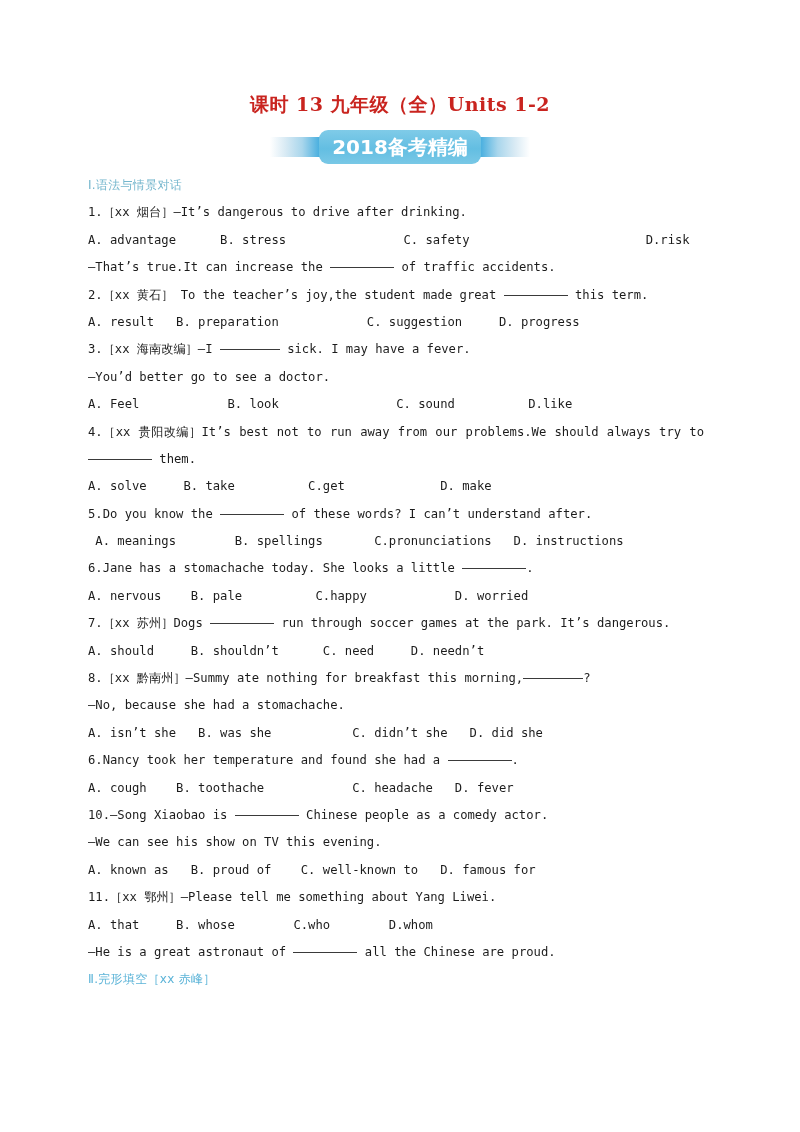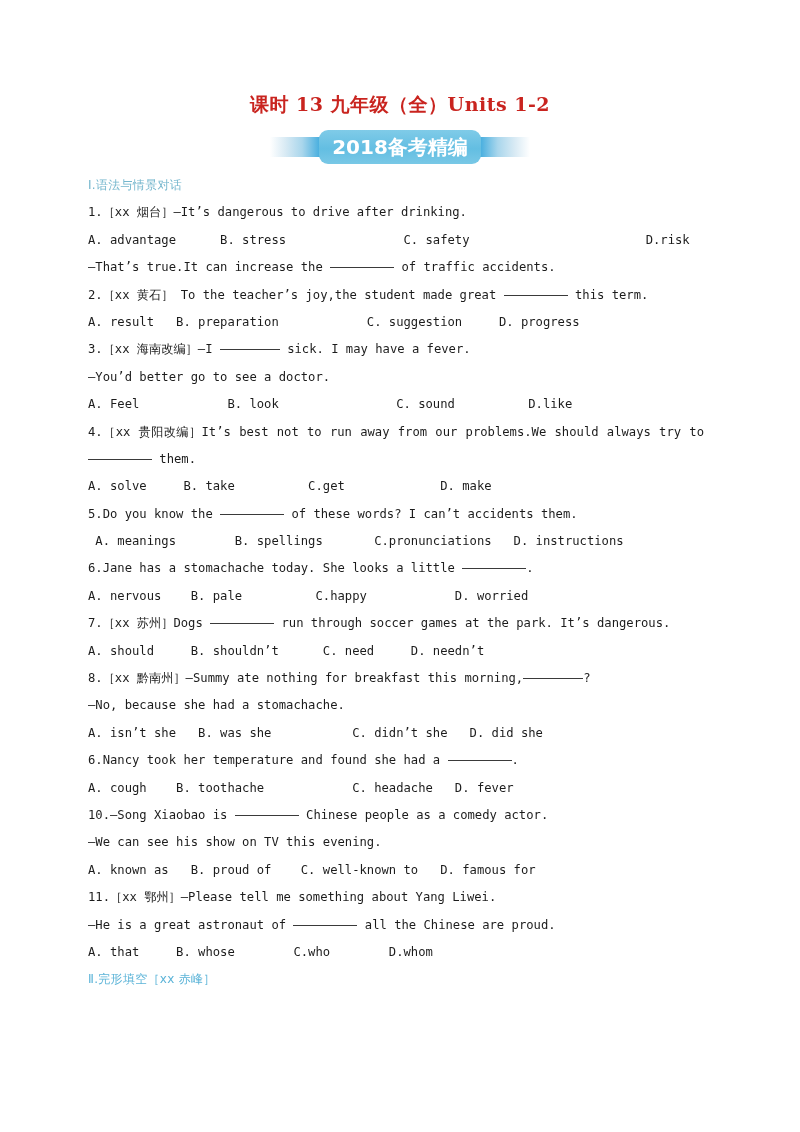--- a/index.html
+++ b/index.html
@@ -161,40 +161,40 @@
     <div class="line">A. result   B. preparation            C. suggestion     D. progress</div>
 
     <div class="line"><span>3.［xx 海南改编］—I </span><span class="blank b-med"></span><span> sick. I may have a fever.</span></div>
     <div class="line">—You’d better go to see a doctor.</div>
     <div class="line">A. Feel            B. look                C. sound          D.like</div>
 
     <div class="line justify">4.［xx 贵阳改编］It’s best not to run away from our problems.We should always try to</div>
     <div class="line"><span class="blank b-long"></span><span> them.</span></div>
     <div class="line">A. solve     B. take          C.get             D. make</div>
 
-    <div class="line"><span>5.Do you know the </span><span class="blank b-long"></span><span> of these words? I can’t accidents them.</span></div>
+    <div class="line"><span>5.Do you know the </span><span class="blank b-long"></span><span> of these words? I can’t understand after.</span></div>
     <div class="line"> A. meanings        B. spellings       C.pronunciations   D. instructions</div>
 
     <div class="line"><span>6.Jane has a stomachache today. She looks a little </span><span class="blank b-long"></span><span>.</span></div>
     <div class="line">A. nervous    B. pale          C.happy            D. worried</div>
 
     <div class="line"><span>7.［xx 苏州］Dogs </span><span class="blank b-long"></span><span> run through soccer games at the park. It’s dangerous.</span></div>
     <div class="line">A. should     B. shouldn’t      C. need     D. needn’t</div>
 
     <div class="line"><span>8.［xx 黔南州］—Summy ate nothing for breakfast this morning,</span><span class="blank b-med"></span><span>?</span></div>
     <div class="line">—No, because she had a stomachache.</div>
     <div class="line">A. isn’t she   B. was she           C. didn’t she   D. did she</div>
 
     <div class="line"><span>6.Nancy took her temperature and found she had a </span><span class="blank b-long"></span><span>.</span></div>
     <div class="line">A. cough    B. toothache            C. headache   D. fever</div>
 
     <div class="line"><span>10.—Song Xiaobao is </span><span class="blank b-long"></span><span> Chinese people as a comedy actor.</span></div>
     <div class="line">—We can see his show on TV this evening.</div>
     <div class="line">A. known as   B. proud of    C. well-known to   D. famous for</div>
 
     <div class="line">11.［xx 鄂州］—Please tell me something about Yang Liwei.</div>
+    <div class="line">A. that     B. whose        C.who        D.whom</div>
     <div class="line"><span>—He is a great astronaut of </span><span class="blank b-long"></span><span> all the Chinese are proud.</span></div>
-    <div class="line">A. that     B. whose        C.who        D.whom</div>
 
     <div class="sec-head second">Ⅱ.完形填空［xx 赤峰］</div>
 
   </div>
 </div>
 
 </body></html>

